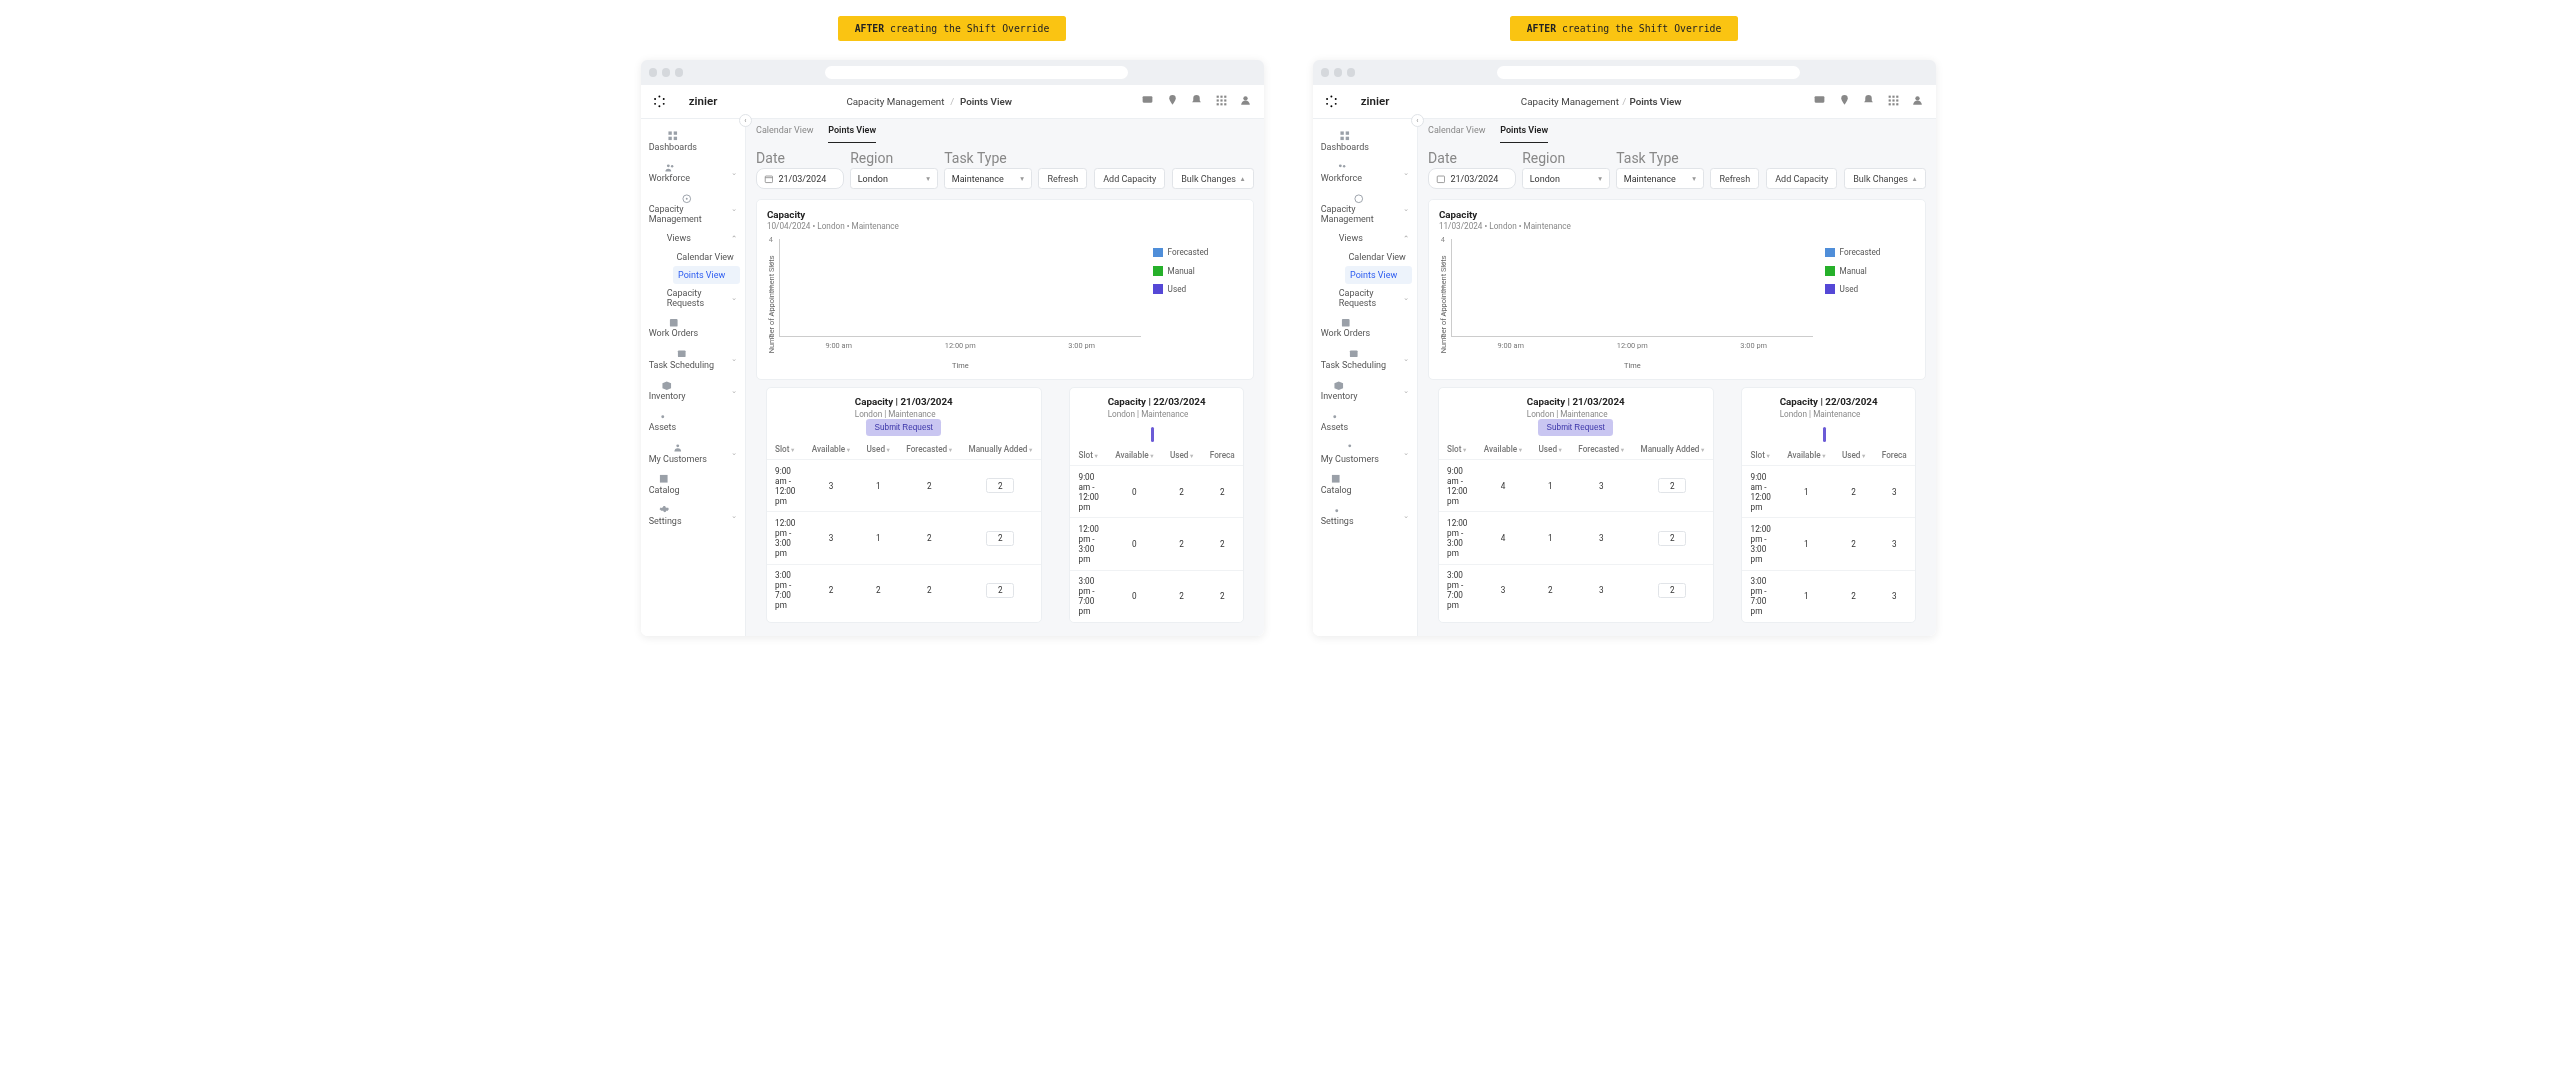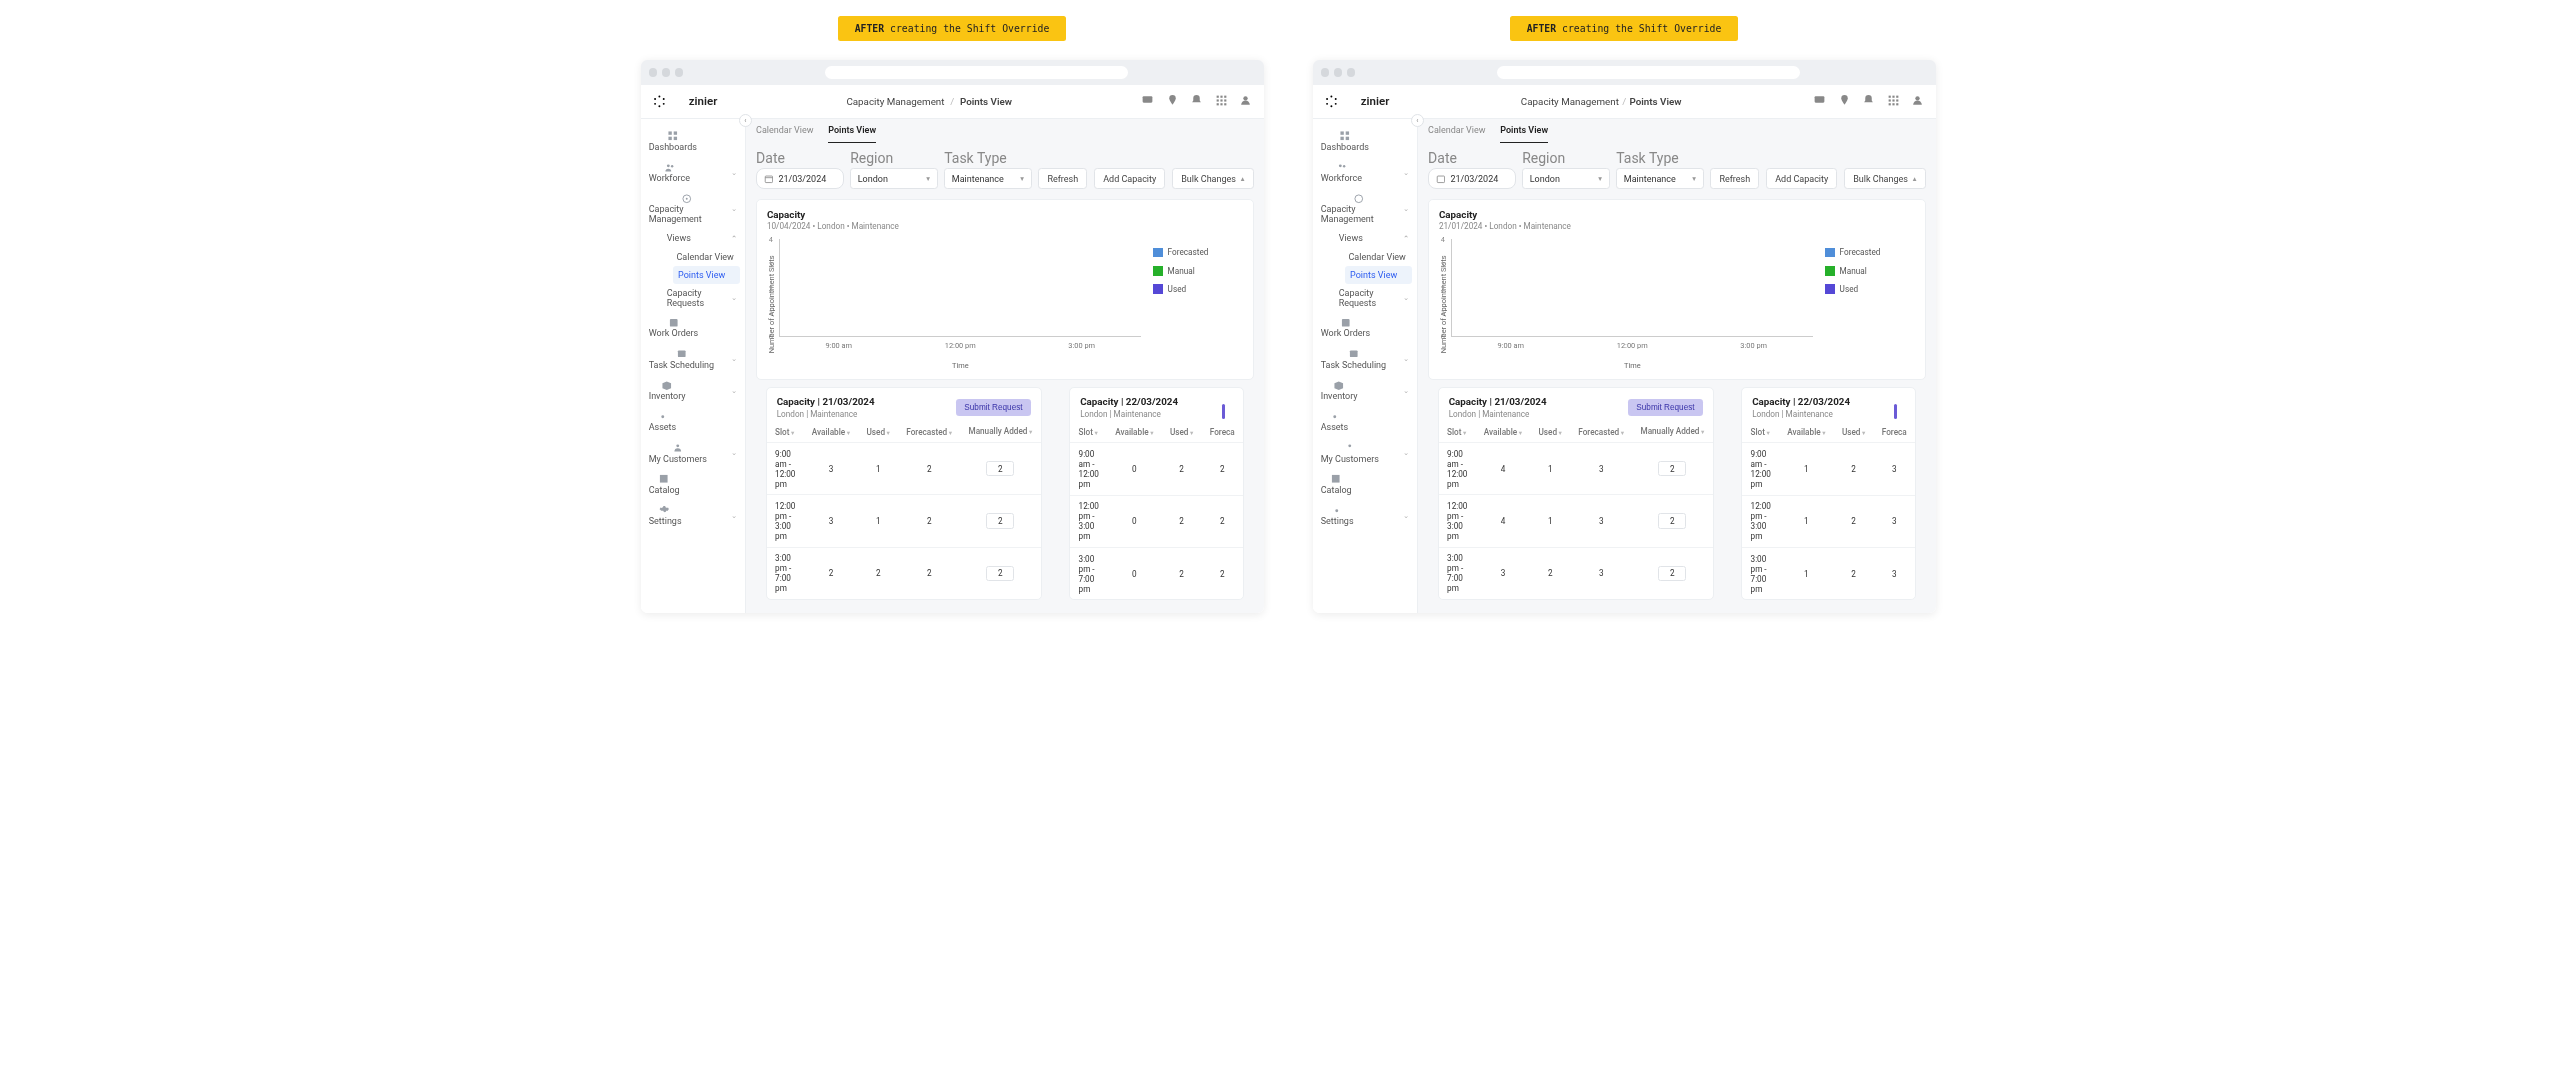--- a/index.html
+++ b/index.html
@@ -156,20 +156,21 @@
   .legend-row { display:flex; align-items:center; gap:4.9px; margin-bottom:8.2px;}
   .swatch { width:9.8px; height:9.8px;}
   .swatch.forecast{ background:#4f8ed9;}
   .swatch.manual{ background:#26b02a;}
   .swatch.used{ background:#5548d6;}
   .tables { display:flex; gap:8.2px; padding:0 9.8px;}
   .table-card { flex:1; }
   .table-head {
     display:flex; justify-content:space-between; align-items:center;
     padding:8.2px 9.8px 3.3px 9.8px;
+    flex-direction:column;
   }
   .submit-btn {
     background:#c9c6f1; color:#3933a8;
     border:none; border-radius:3.3px; padding:4.1px 8.2px; font-size:8.2px;
     cursor:pointer;
   }
   .purple-bar { width:3.3px; height:14.8px; background:#6b5bd6; border-radius:1.6px; margin-top:8.2px; margin-right:8.2px;}
   table { width:100%; border-collapse:collapse; font-size:8.2px;}
   th { text-align:left; color:#777; font-weight:500; padding:4.9px 8.2px; white-space:nowrap;}
   th .sort-ico{ font-size:6.6px; color:#bbb; margin-left:1.6px;}
@@ -757,21 +758,21 @@
             <div class="btn">Add Capacity</div>
             <div class="btn">
                 <span>Bulk Changes</span>
                 <span class="chev-ico" style="margin-left:4.9px">▴</span>
               </div>
           </div>
 
           <div class="card">
             <div class="card-head">
               <div class="card-title">Capacity</div>
-              <div class="card-sub">21/01/2024 • London • Maintenance</div>
+              <div class="card-sub">11/03/2024 • London • Maintenance</div>
             </div>
             <div class="chart-wrap">
               <div class="chart">
                 <div class="chart-y-label">Number of Appointment Slots</div>
                 <div class="chart-area">
                   <div class="chart-plot" id="chart-after">
                       <span class="ytick" style="bottom: 0%;">0</span>
                       <span class="ytick" style="bottom: 25%;">1</span>
                       <span class="ytick" style="bottom: 50%;">2</span>
                       <span class="ytick" style="bottom: 75%;">3</span>

